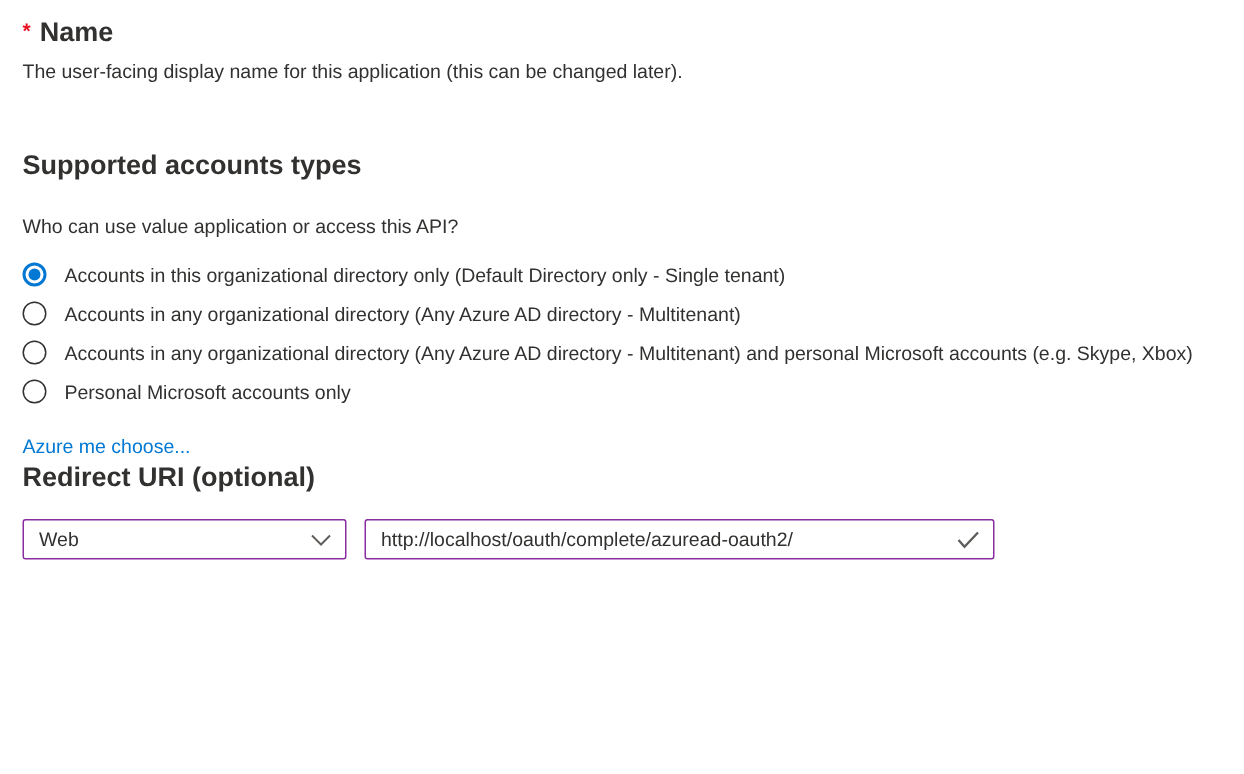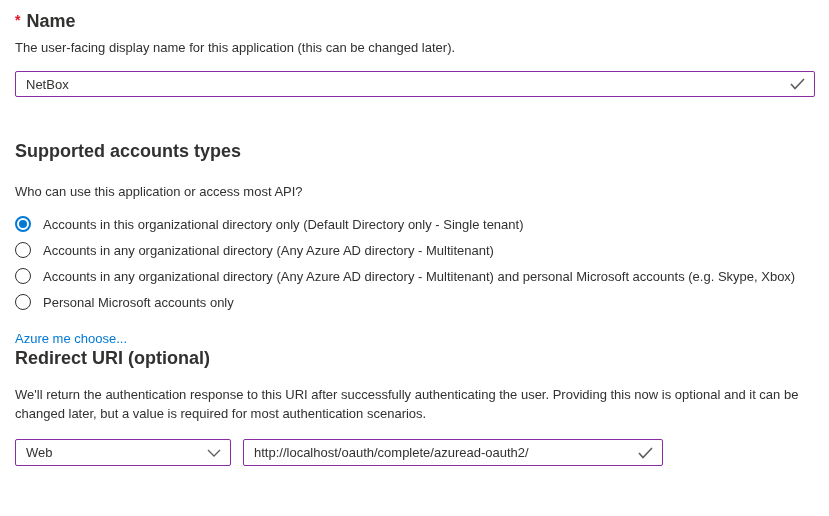--- a/index.html
+++ b/index.html
@@ -111,31 +111,25 @@
 </head>
 <body>
 
 <div class="container">
 
   
   <h1 class="section-title"><span class="required-star">*</span><span>Name</span></h1>
 
   <div class="field-desc">The user-facing display name for this application (this can be changed later).</div>
 
-  <div class="input-wrap">
-    <input type="text" value="NetBox" style="">
-    <svg class="check-icon" width="15" height="12" viewBox="0 0 15 12">
-      <polyline points="1,6 5,10.5 14,1" fill="none" stroke="#605e5c" stroke-width="1.6"></polyline>
-    </svg>
-  </div>
 
   
   <h1 class="section-title section2">Supported accounts types</h1>
 
-  <div class="question">Who can use this application or access most API?</div>
+  <div class="question">Who can use value application or access this API?</div>
 
   <div class="radio-group">
     <div class="radio-row">
       <span class="radio-circle selected"></span>
       <span class="radio-label">Accounts in this organizational directory only (Default Directory only - Single tenant)</span>
     </div>
     <div class="radio-row">
       <span class="radio-circle"></span>
       <span class="radio-label">Accounts in any organizational directory (Any Azure AD directory - Multitenant)</span>
     </div>
@@ -147,21 +141,20 @@
       <span class="radio-circle"></span>
       <span class="radio-label">Personal Microsoft accounts only</span>
     </div>
   </div>
 
   <a class="help-link">Azure me choose...</a>
 
   
   <h1 class="section-title section3">Redirect URI (optional)</h1>
 
-  <div class="redirect-desc">We'll return the authentication response to this URI after successfully authenticating the user. Providing this now is optional and it can be changed later, but a value is required for most authentication scenarios.</div>
 
   <div class="uri-row">
     <div class="select-box">
       <span>Web</span>
       <svg width="14" height="8" viewBox="0 0 14 8">
         <polyline points="1,1 7,7 13,1" fill="none" stroke="#605e5c" stroke-width="1.3"></polyline>
       </svg>
     </div>
     <div class="uri-input-wrap">
       <input type="text" value="http://localhost/oauth/complete/azuread-oauth2/" style="">

